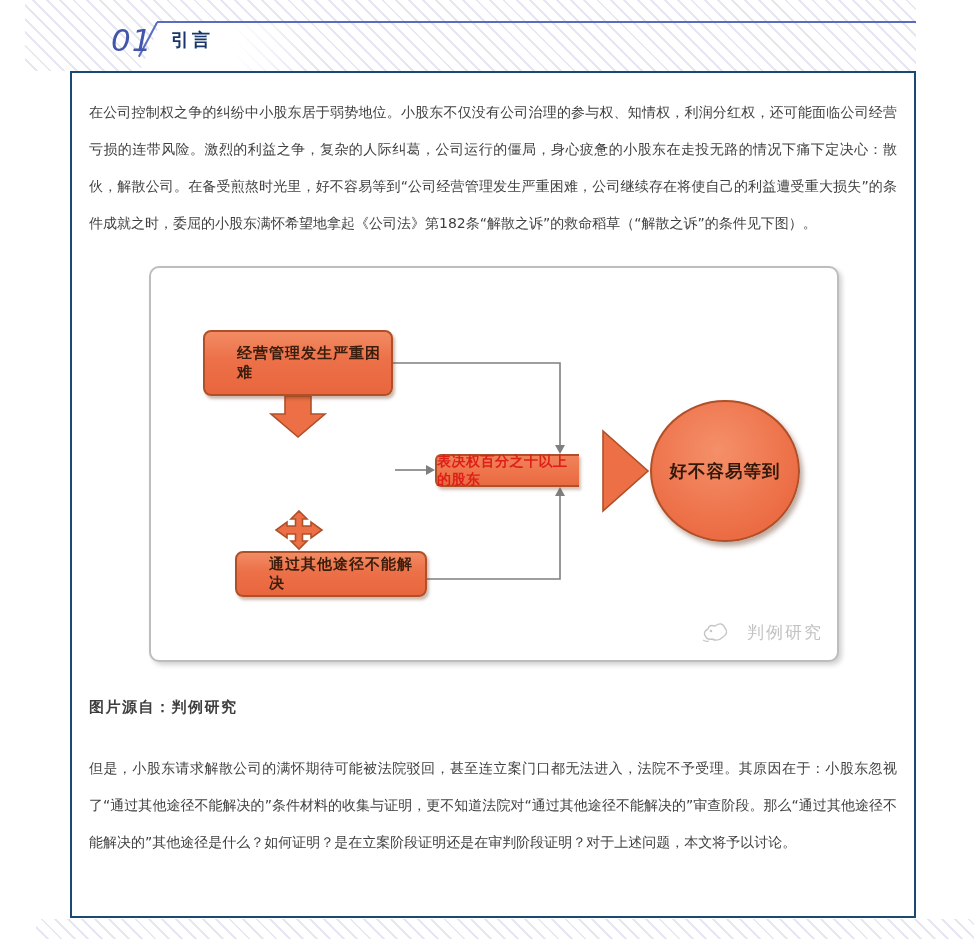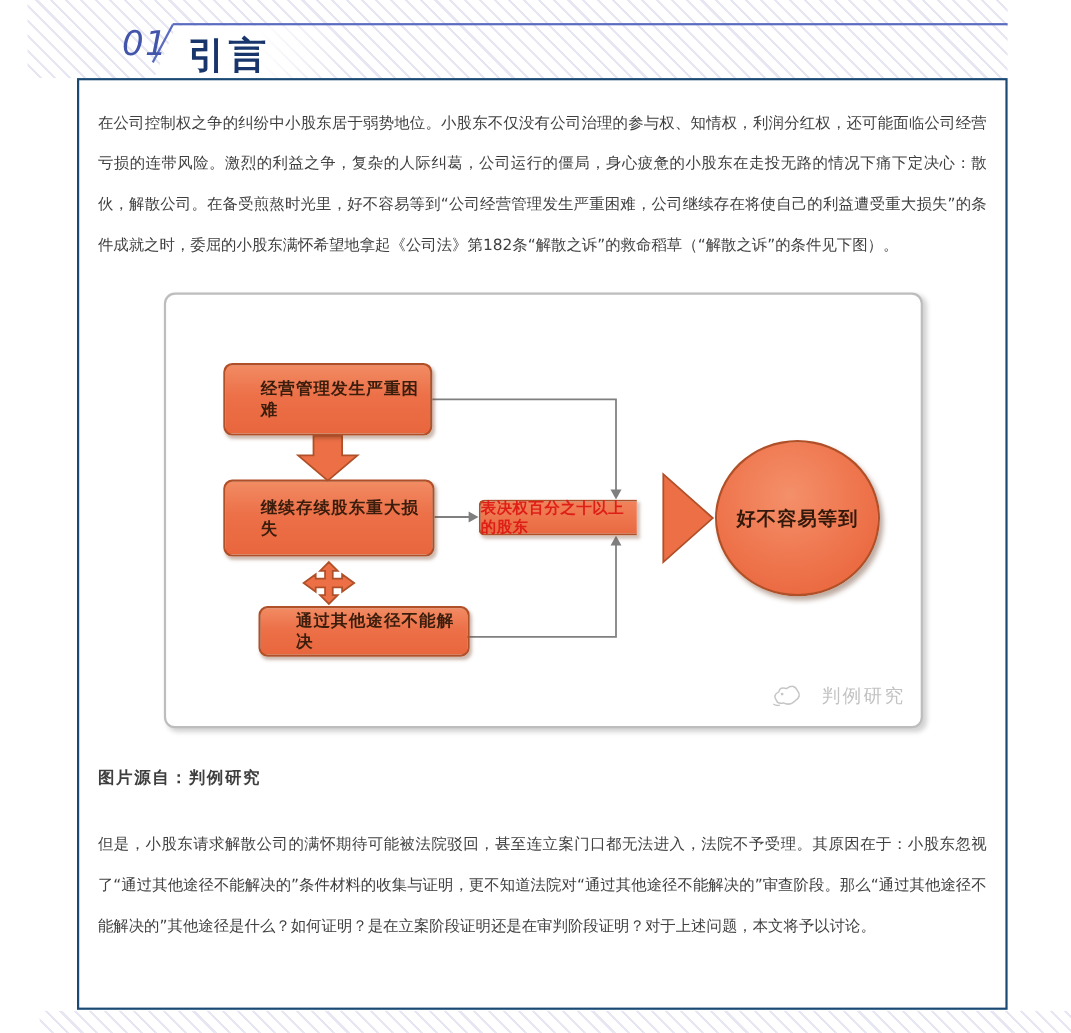--- a/index.html
+++ b/index.html
@@ -21,21 +21,21 @@
     clip-path:polygon(0% 100%, 12% 0%, 100% 0%, 100% 100%);
     background:linear-gradient(90deg, #ffffff 55%, rgba(255,255,255,0) 100%);
   }
   .header-line { position:absolute; left:157px; top:21px; width:759px; height:2px; background:#5b6bc0; }
   .header-slash { position:absolute; left:147px; top:20px; width:2px; height:39px; background:#5b6bc0; transform:rotate(28deg); }
   .section-number {
     position:absolute; left:111px; top:22px; font-size:31px; font-weight:normal; font-style:italic;
     color:#4355ab; letter-spacing:1px;
   }
   .section-title {
-    position:absolute; left:171px; top:28px; font-size:34px; font-weight:bold;
+    position:absolute; left:171px; top:28px; font-size:18px; font-weight:bold;
     color:#18366b; letter-spacing:3px;
   }
   
   .content-box {
     position:absolute; left:70px; top:71px; width:846px; height:847px;
     border:2px solid #1a4a74; background:#fff; padding:21px 17px 0 17px;
   }
   .para {
     font-size:14px; line-height:37px; text-align:justify; color:#3f3f3f;
   }
@@ -116,23 +116,20 @@
         <polygon points="134,128 160,128 160,146 174,146 147,169 120,146 134,146" fill="#ec6f46" stroke="#b05028" stroke-width="1.6"></polygon>
 
         <polygon transform="translate(148,262)" points="0,-19 8,-11 3.5,-11 3.5,-4 12,-4 12,-8 23,0 12,8 12,4 3.5,4 3.5,11 8,11 0,19 -8,11 -3.5,11 -3.5,4 -12,4 -12,8 -23,0 -12,-8 -12,-4 -3.5,-4 -3.5,-11 -8,-11" fill="#ec6f46" stroke="#b05028" stroke-width="1.6"></polygon>
 
         <polygon points="452,163 452,243 497,203" fill="#ec6f46" stroke="#b05028" stroke-width="1.6"></polygon>
       </svg>
 
       <div class="fc-box fc-top">
         <span>经营管理发生严重困难</span>
       </div>
-      <div class="fc-box fc-mid">
-        <span>继续存续股东重大损失</span>
-      </div>
       <div class="fc-box fc-bottom">
         <span>通过其他途径不能解决</span>
       </div>
       <div class="fc-cond">
         <span>表决权百分之十以上的股东</span>
       </div>
       <div class="fc-circle">
         <span>好不容易等到</span>
       </div>
 

